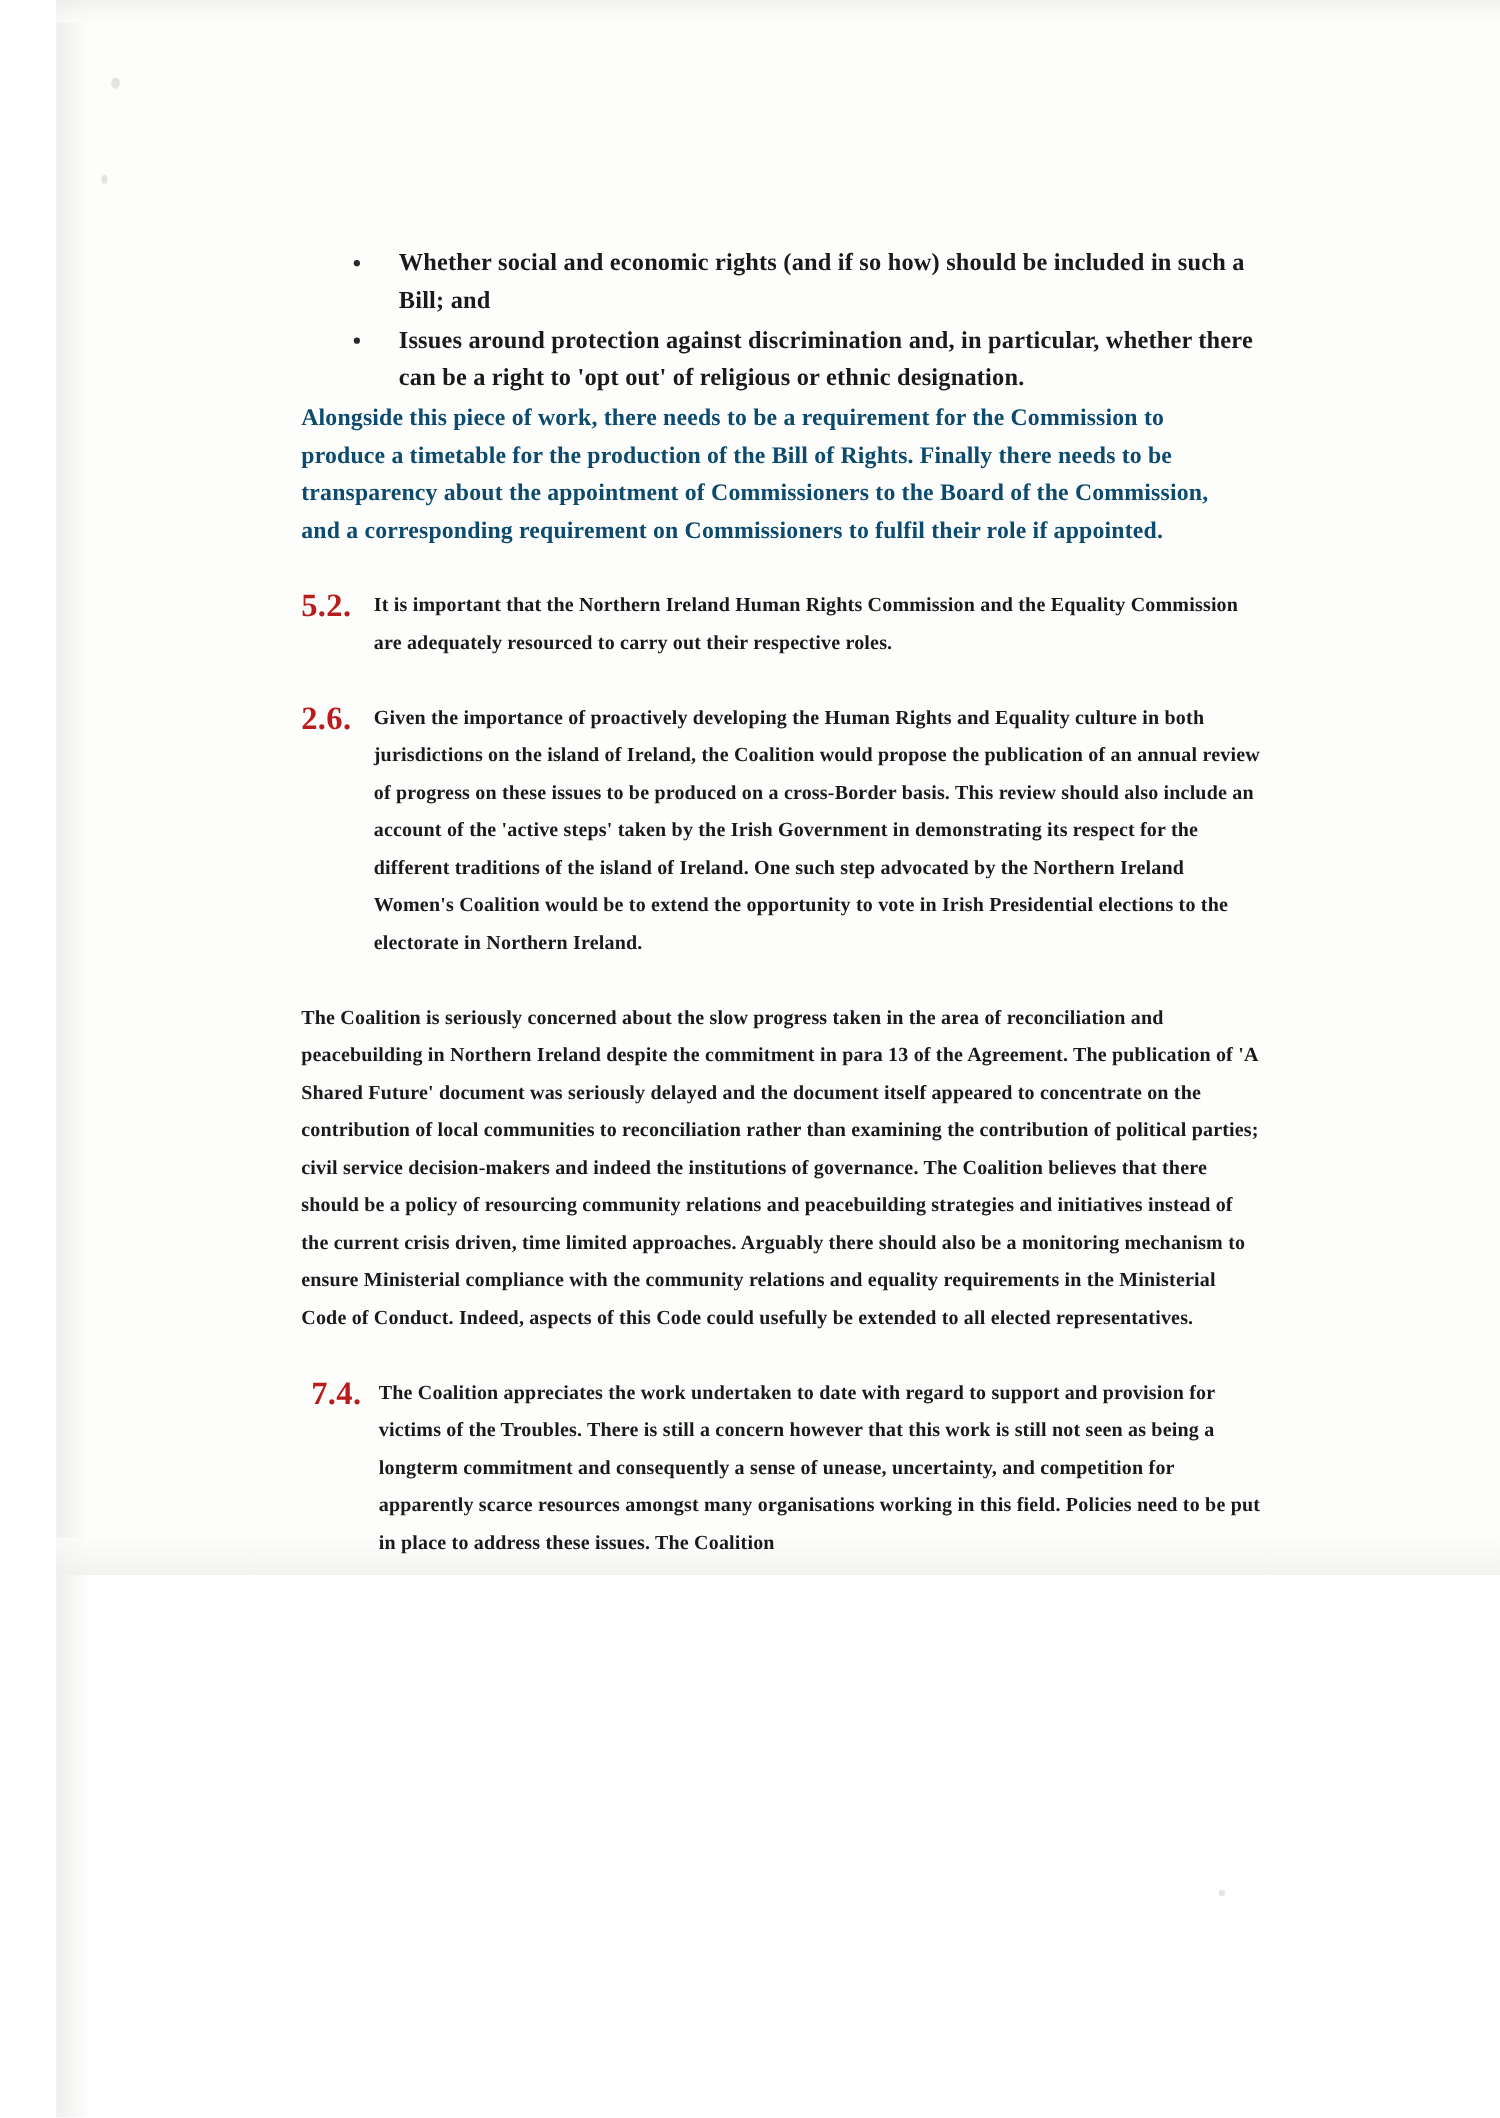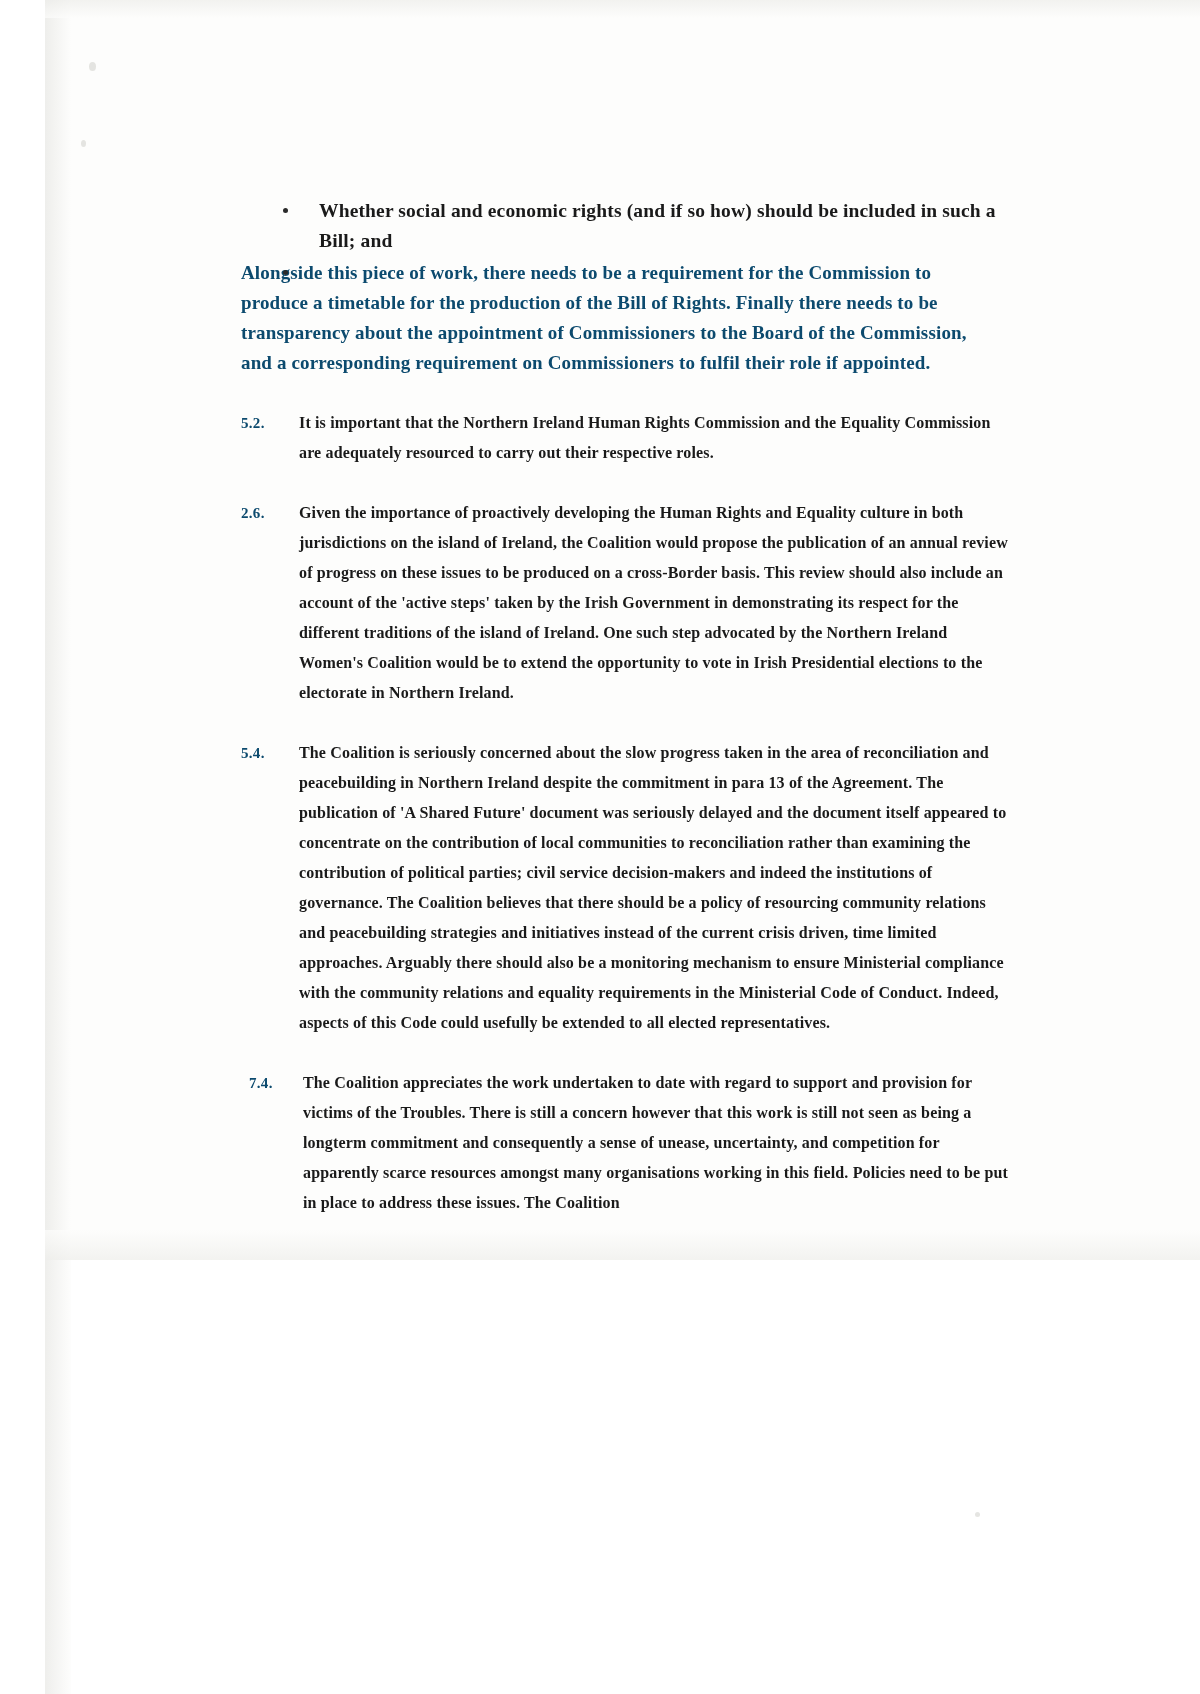--- a/index.html
+++ b/index.html
@@ -100,24 +100,24 @@
   }
 
   
   .para-row {
     display: flex;
     margin-top: 30px;
   }
   .para-num {
     width: 58px;
     flex: 0 0 58px;
-    font-size: 15px;
+    font-size: 26px;
     line-height: 30px;
     font-weight: 600;
-    color: #0c4a6e;
+    color: #b91c1c;
     letter-spacing: .3px;
   }
   .para-body {
     flex: 1 1 auto;
     font-size: 16px;
     line-height: 30px;
     font-weight: 600;
     letter-spacing: .15px;
     color: #1a1a1a;
     text-align: left;
@@ -141,37 +141,37 @@
 
   <div class="content">
 
     <ul class="bullet-list">
       <li class="bullet-item">
         <span class="dot"></span>
         <span class="btext">Whether social and economic rights (and if so how) should be included in such a Bill; and</span>
       </li>
       <li class="bullet-item">
         <span class="dot"></span>
+        <span class="btext">Issues around protection against discrimination and, in particular, whether there can be a right to 'opt out' of religious or ethnic designation.</span>
       </li>
     </ul>
 
     <p class="follow-para">Alongside this piece of work, there needs to be a requirement for the Commission to produce a timetable for the production of the Bill of Rights. Finally there needs to be transparency about the appointment of Commissioners to the Board of the Commission, and a corresponding requirement on Commissioners to fulfil their role if appointed.</p>
 
     <div class="para-row indent-a">
       <div class="para-num">5.2.</div>
       <div class="para-body">It is important that the Northern Ireland Human Rights Commission and the Equality Commission are adequately resourced to carry out their respective roles.</div>
     </div>
 
     <div class="para-row indent-a">
       <div class="para-num">2.6.</div>
       <div class="para-body">Given the importance of proactively developing the Human Rights and Equality culture in both jurisdictions on the island of Ireland, the Coalition would propose the publication of an annual review of progress on these issues to be produced on a cross-Border basis.  This review should also include an account of the 'active steps' taken by the Irish Government in demonstrating its respect for the different traditions of the island of Ireland.  One such step advocated by the Northern Ireland Women's Coalition would be to extend the opportunity to vote in Irish Presidential elections to the electorate in Northern Ireland.</div>
     </div>
 
     <div class="para-row indent-a">
-      <div class="para-num">5.4.</div>
       <div class="para-body">The Coalition is seriously concerned about the slow progress taken in the area of reconciliation and peacebuilding in Northern Ireland despite the commitment in para 13 of the Agreement.  The publication of 'A Shared Future' document was seriously delayed and the document itself appeared to concentrate on the contribution of local communities to reconciliation rather than examining the contribution of political parties; civil service decision-makers and indeed the institutions of governance.  The Coalition believes that there should be a policy of resourcing community relations and peacebuilding strategies and initiatives instead of the current crisis driven, time limited approaches.  Arguably there should also be a monitoring mechanism to ensure Ministerial compliance with the community relations and equality requirements in the Ministerial Code of Conduct.  Indeed, aspects of this Code could usefully be extended to all elected representatives.</div>
     </div>
 
     <div class="para-row indent-b">
       <div class="para-num">7.4.</div>
       <div class="para-body">The Coalition appreciates the work undertaken to date with regard to support and provision for victims of the Troubles.  There is still a concern however that this work is still not seen as being a longterm commitment and consequently a sense of unease, uncertainty, and competition for apparently scarce resources amongst many organisations working in this field.  Policies need to be put in place to address these issues.  The Coalition</div>
     </div>
 
   </div>
 </div>

